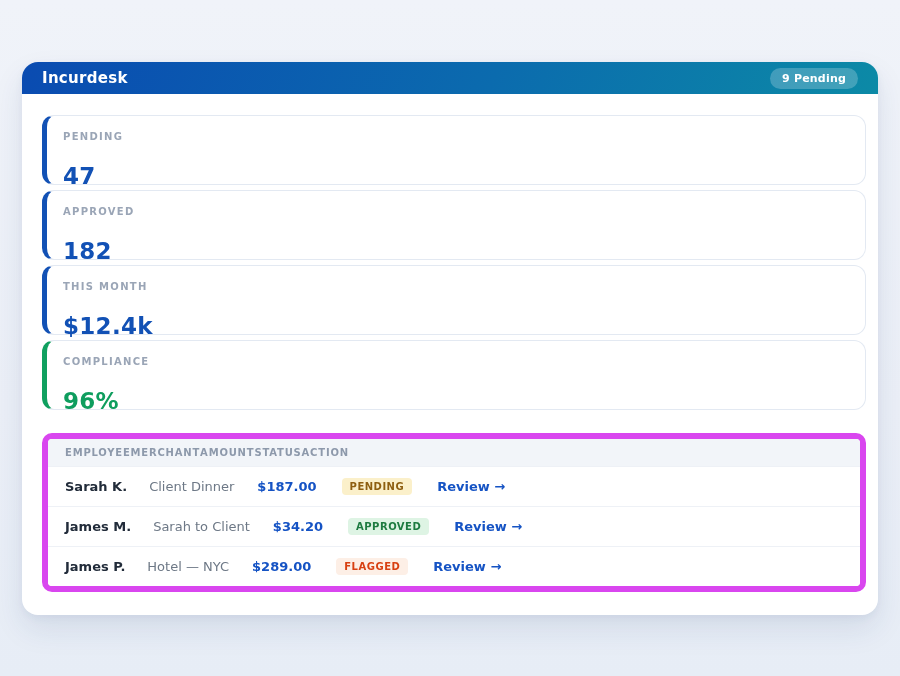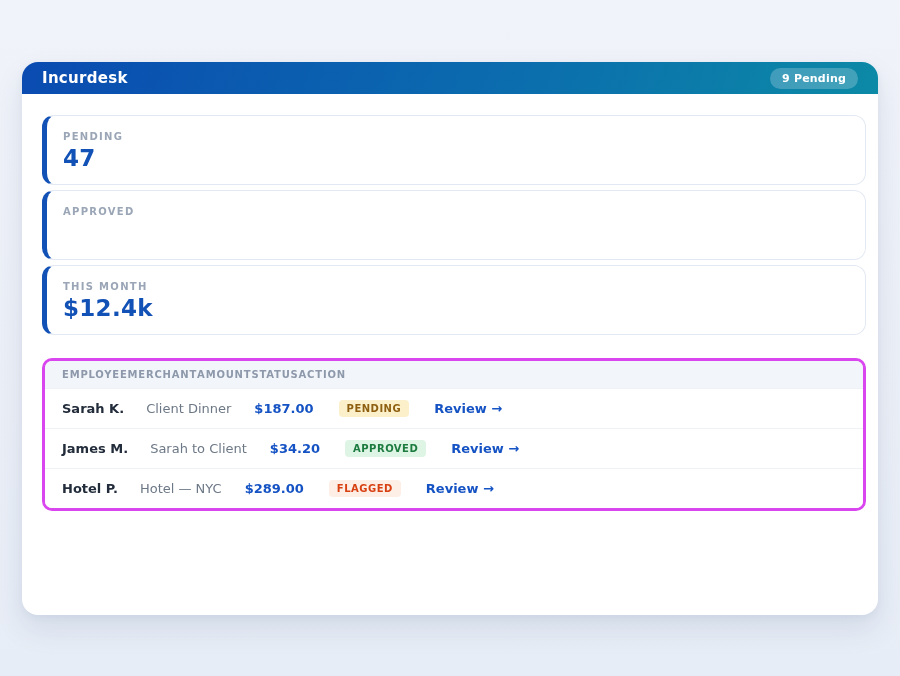--- a/index.html
+++ b/index.html
@@ -54,30 +54,30 @@
   }
   .stat-card.green { border-left-color: #10a05f; }
   .stat-label {
     font-size: 10px;
     font-weight: bold;
     letter-spacing: 1.3px;
     color: #9aa5b6;
     text-transform: uppercase;
   }
   .stat-value {
-    margin-top: 3px;
+    margin-top: 21px;
     font-size: 23px;
     font-weight: bold;
     color: #1251b5;
     letter-spacing: 0.3px;
   }
   .stat-card.green .stat-value { color: #0e9d5e; }
   .table-card {
     margin-top: 23px;
-    border: 3px solid #d946ef;
+    border: 6px solid #d946ef;
     border-radius: 10px;
     overflow: hidden;
     background: #ffffff;
   }
   .table-head {
     height: 27px;
     background: #f2f5f9;
     display: flex;
     align-items: center;
     padding: 0 17px;
@@ -133,27 +133,32 @@
 
   <div class="app-body">
 
     <div class="stat-card">
       <div class="stat-label">PENDING</div>
       <div class="stat-value">47</div>
     </div>
 
     <div class="stat-card">
       <div class="stat-label">APPROVED</div>
+      <div class="stat-value">182</div>
     </div>
 
     <div class="stat-card">
       <div class="stat-label">THIS MONTH</div>
       <div class="stat-value">$12.4k</div>
     </div>
 
+    <div class="stat-card green">
+      <div class="stat-label">COMPLIANCE</div>
+      <div class="stat-value">96%</div>
+    </div>
 
     <div class="table-card">
 
       <div class="table-head">
         <span>EMPLOYEE</span>
           <span>MERCHANT</span>
           <span>AMOUNT</span>
           <span>STATUS</span>
           <span>ACTION</span>
       </div>
@@ -168,21 +173,21 @@
 
       <div class="table-row">
         <span class="cell-employee">James M.</span>
         <span class="cell-merchant">Sarah to Client</span>
         <span class="cell-amount">$34.20</span>
         <span class="status-badge approved">APPROVED</span>
         <a class="cell-action">Review →</a>
       </div>
 
       <div class="table-row">
-        <span class="cell-employee">Hotel P.</span>
+        <span class="cell-employee">James P.</span>
         <span class="cell-merchant">Hotel — NYC</span>
         <span class="cell-amount">$289.00</span>
         <span class="status-badge flagged">FLAGGED</span>
         <a class="cell-action">Review →</a>
       </div>
 
     </div>
 
   </div>
 </div>

